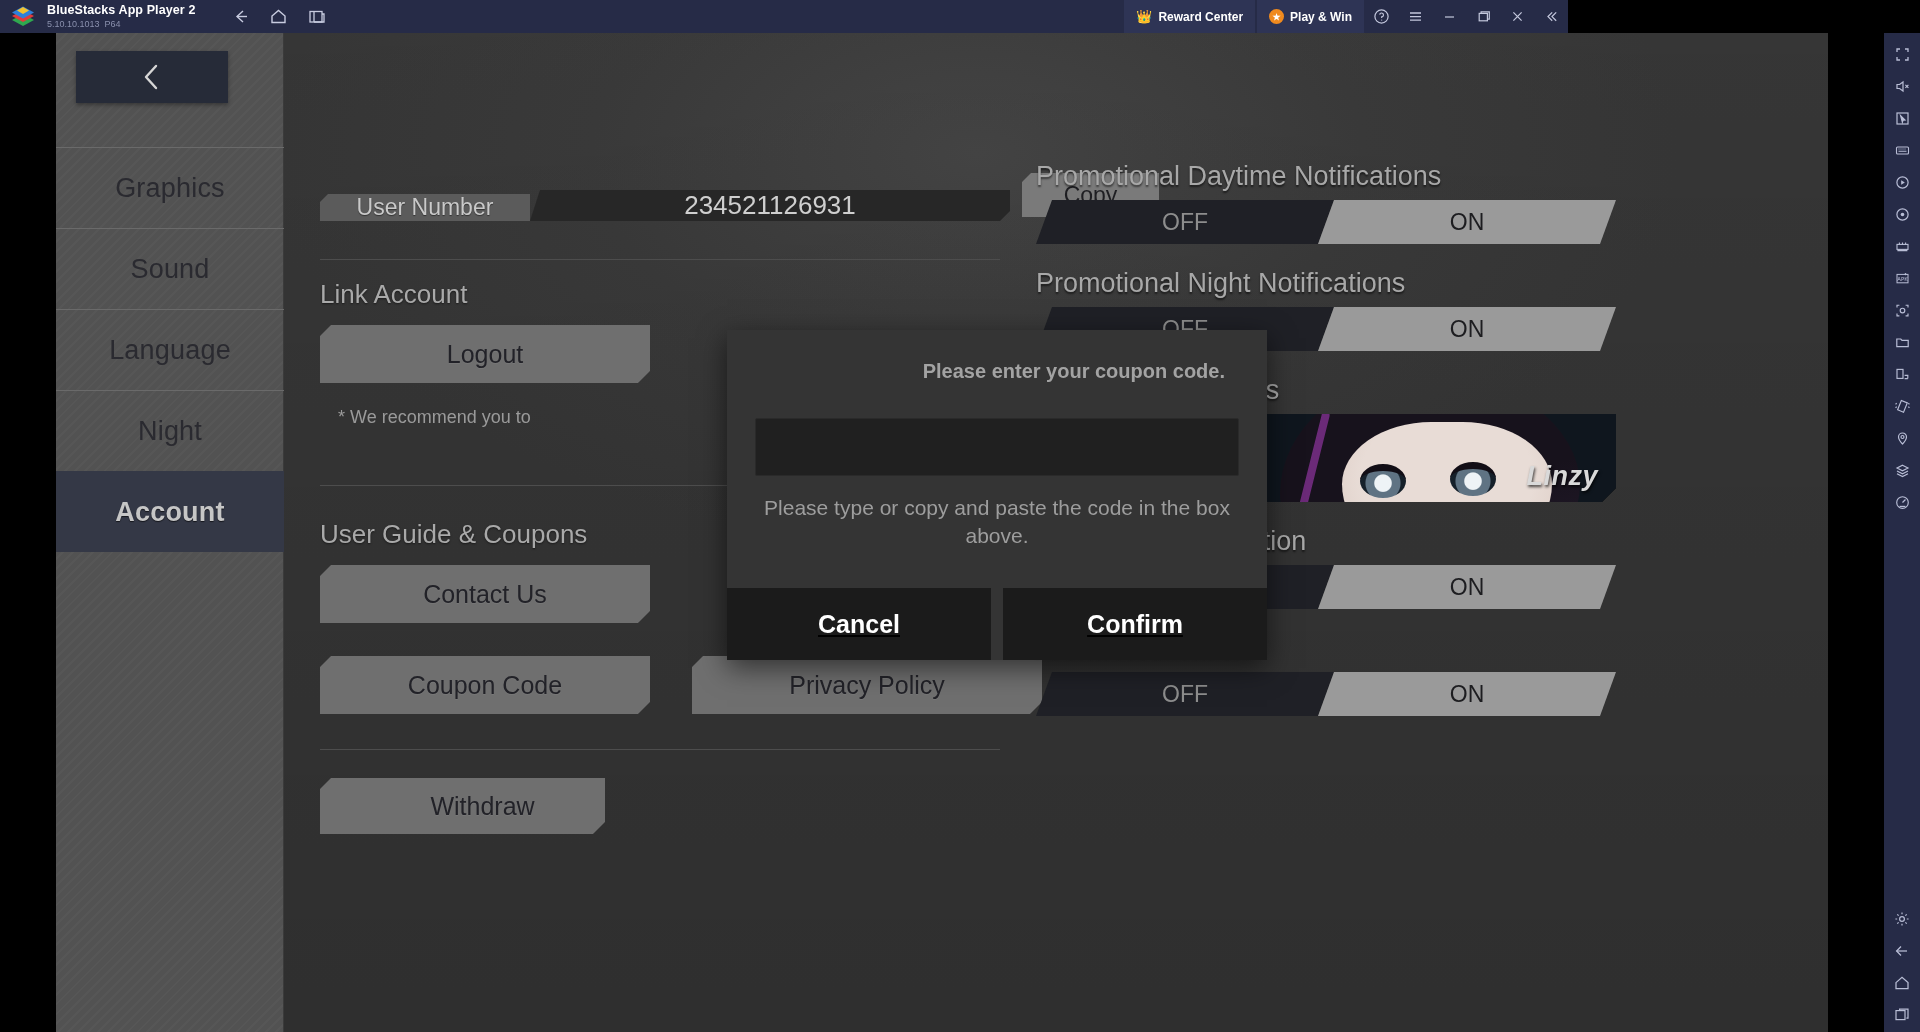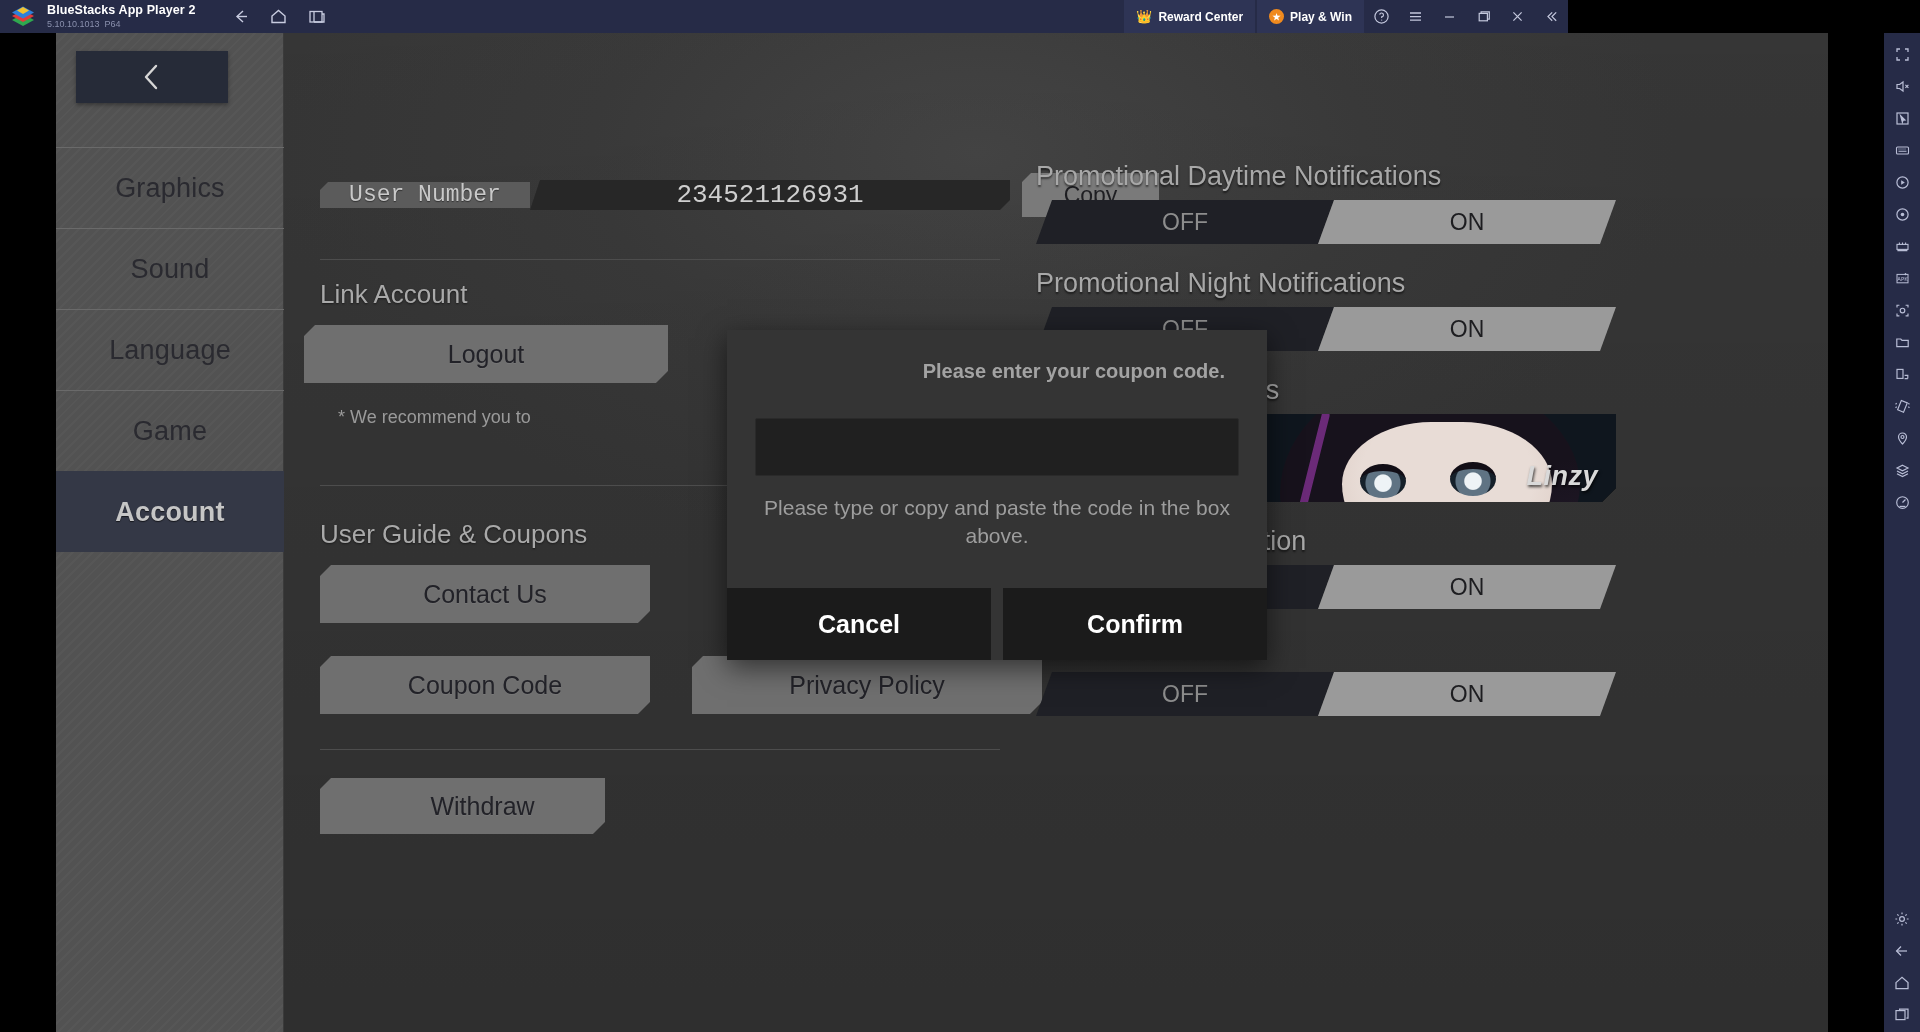--- a/index.html
+++ b/index.html
@@ -108,21 +108,21 @@
   }
 
   
   .content { position: absolute; left: 228px; top: 0; right: 0; bottom: 0; }
 
   .divider { height: 1px; background: #4d4d4d; width: 680px; }
 
   
   .usernum-row {
     position: absolute; left: 36px; top: 136px; width: 690px; height: 52px;
-    display: flex; align-items: center; font-family: Liberation Mono, monospace;
+    display: flex; align-items: flex-end;
   }
   .un-label {
     width: 210px; background: #5b5b5b; color: #c9c9c9; font-size: 23px;
     display: flex; align-items: center; justify-content: center;
     clip-path: polygon(8px 0, 100% 0, 100% 100%, 0 100%, 0 8px);
     text-shadow: 0 1px 1px rgba(0,0,0,.45);
   }
   .un-value {
     flex: 1; background: #272727; color: #cfcfcf; font-size: 26px;
     display: flex; align-items: center; justify-content: center;
@@ -231,21 +231,21 @@
   .modal-input input {
     width: 100%; height: 100%; background: transparent; border: 0; outline: 0;
     color: #d4d4d4; font-size: 22px; padding: 0 14px;
     font-family: "Liberation Sans", sans-serif;
   }
   .modal-hint {
     color: #9d9d9d; font-size: 21px; text-align: center; line-height: 1.35;
     margin-top: 18px; padding: 0 36px;
   }
   .modal-actions {
-    margin-top: auto; height: 72px; display: flex; gap: 12px;
+    margin-top: auto; height: 72px; display: flex; gap: 12px; text-decoration: underline;
   }
   .modal-btn {
     flex: 1; background: #1b1b1b; color: #fff; font-size: 25px; font-weight: bold;
     display: flex; align-items: center; justify-content: center;
   }
 </style>
 </head>
 <body>
 
 <div class="app">
@@ -346,40 +346,40 @@
           <div class="nav-item">
             <span>Graphics</span>
           </div>
           <div class="nav-item">
             <span>Sound</span>
           </div>
           <div class="nav-item">
             <span>Language</span>
           </div>
           <div class="nav-item">
-            <span>Game</span>
+            <span>Night</span>
           </div>
           <div class="nav-item active">
             <span>Account</span>
           </div>
         </div>
       </div>
 
       <div class="content">
 
         <div class="usernum-row">
           <div class="un-label">User Number</div>
           <div class="un-value">234521126931</div>
         </div>
         <div class="copy-btn">Copy</div>
 
         <div class="divider" style="position:absolute;left:36px;top:226px;"></div>
 
         <div class="section-label" style="position:absolute;left:36px;top:246px;">Link Account</div>
-        <div class="gbtn" style="position:absolute;left:20px;top:292px;width:364px;height:58px;">Logout</div>
+        <div class="gbtn" style="position:absolute;left:36px;top:292px;width:330px;height:58px;">Logout</div>
         <div class="hint" style="position:absolute;left:54px;top:374px;">* We recommend you to</div>
 
         <div class="divider" style="position:absolute;left:36px;top:452px;"></div>
 
         <div class="section-label" style="position:absolute;left:36px;top:486px;">User Guide &amp; Coupons</div>
         <div class="gbtn" style="position:absolute;left:36px;top:623px;width:330px;height:58px;">Coupon Code</div>
         <div class="gbtn" style="position:absolute;left:36px;top:532px;width:330px;height:58px;">Contact Us</div>
         <div class="gbtn" style="position:absolute;left:408px;top:623px;width:350px;height:58px;">Privacy Policy</div>
 
         <div class="divider" style="position:absolute;left:36px;top:716px;"></div>

